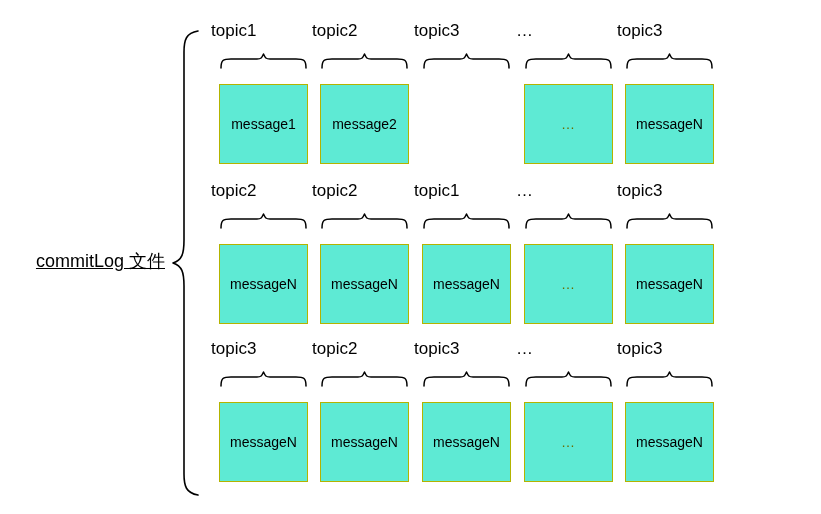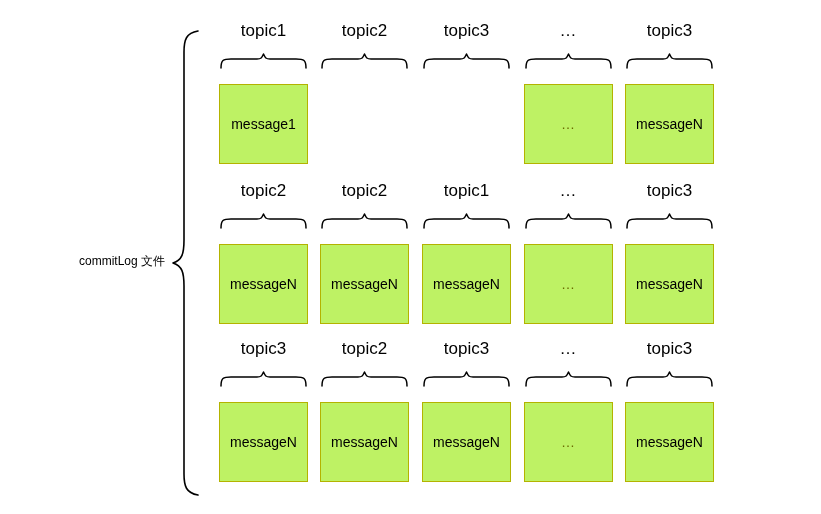--- a/index.html
+++ b/index.html
@@ -38,24 +38,25 @@
     stroke-width: 1.6;
     stroke-linecap: round;
     stroke-linejoin: round;
   }
   #commitlog-label {
     position: absolute;
     left: 10px;
     top: 250px;
     width: 155px;
     text-align: right;
-    font-size: 12px;
+    font-size: 18px;
     line-height: 22px;
     white-space: nowrap;
     color: #000000;
+    text-decoration: underline;
   }
 
   
   #rows-area {
     position: absolute;
     left: 0;
     top: 0;
     width: 821px;
     height: 514px;
   }
@@ -79,21 +80,21 @@
   .cell.col-1 { left: 101px; }
   .cell.col-2 { left: 203px; }
   .cell.col-3 { left: 305px; }
   .cell.col-4 { left: 406px; }
 
   .topic-label {
     position: absolute;
     top: 0px;
     left: -8px;
     width: 105px;
-    text-align: center;
+    text-align: left;
     font-size: 17px;
     line-height: 22px;
     white-space: nowrap;
   }
   .topic-label.is-ellipsis {
     font-size: 17px;
     letter-spacing: 1px;
   }
 
   .small-brace {
@@ -110,21 +111,21 @@
     stroke-linecap: round;
     stroke-linejoin: round;
   }
 
   .message-box {
     position: absolute;
     top: 64px;
     left: 0px;
     width: 89px;
     height: 80px;
-    background: #bef264;
+    background: #5eead4;
     border: 1px solid #b3b300;
     box-sizing: border-box;
     display: flex;
     align-items: center;
     justify-content: center;
   }
   .message-text {
     font-size: 14px;
     line-height: 18px;
     color: #000000;
@@ -164,20 +165,23 @@
         <div class="message-box">
           <span class="message-text">message1</span>
         </div>
       </div>
 
       <div class="cell col-1">
         <div class="topic-label">topic2</div>
         <svg class="small-brace" viewBox="0 0 89 16" preserveAspectRatio="none">
           <path d="M 2 15 C 2 7, 4 6, 12 6 L 38 6 C 43 6, 43 4, 44.5 1 C 46 4, 46 6, 51 6 L 77 6 C 85 6, 87 7, 87 15"></path>
         </svg>
+        <div class="message-box">
+          <span class="message-text">message2</span>
+        </div>
       </div>
 
       <div class="cell col-2">
         <div class="topic-label">topic3</div>
         <svg class="small-brace" viewBox="0 0 89 16" preserveAspectRatio="none">
           <path d="M 2 15 C 2 7, 4 6, 12 6 L 38 6 C 43 6, 43 4, 44.5 1 C 46 4, 46 6, 51 6 L 77 6 C 85 6, 87 7, 87 15"></path>
         </svg>
       </div>
 
       <div class="cell col-3">

